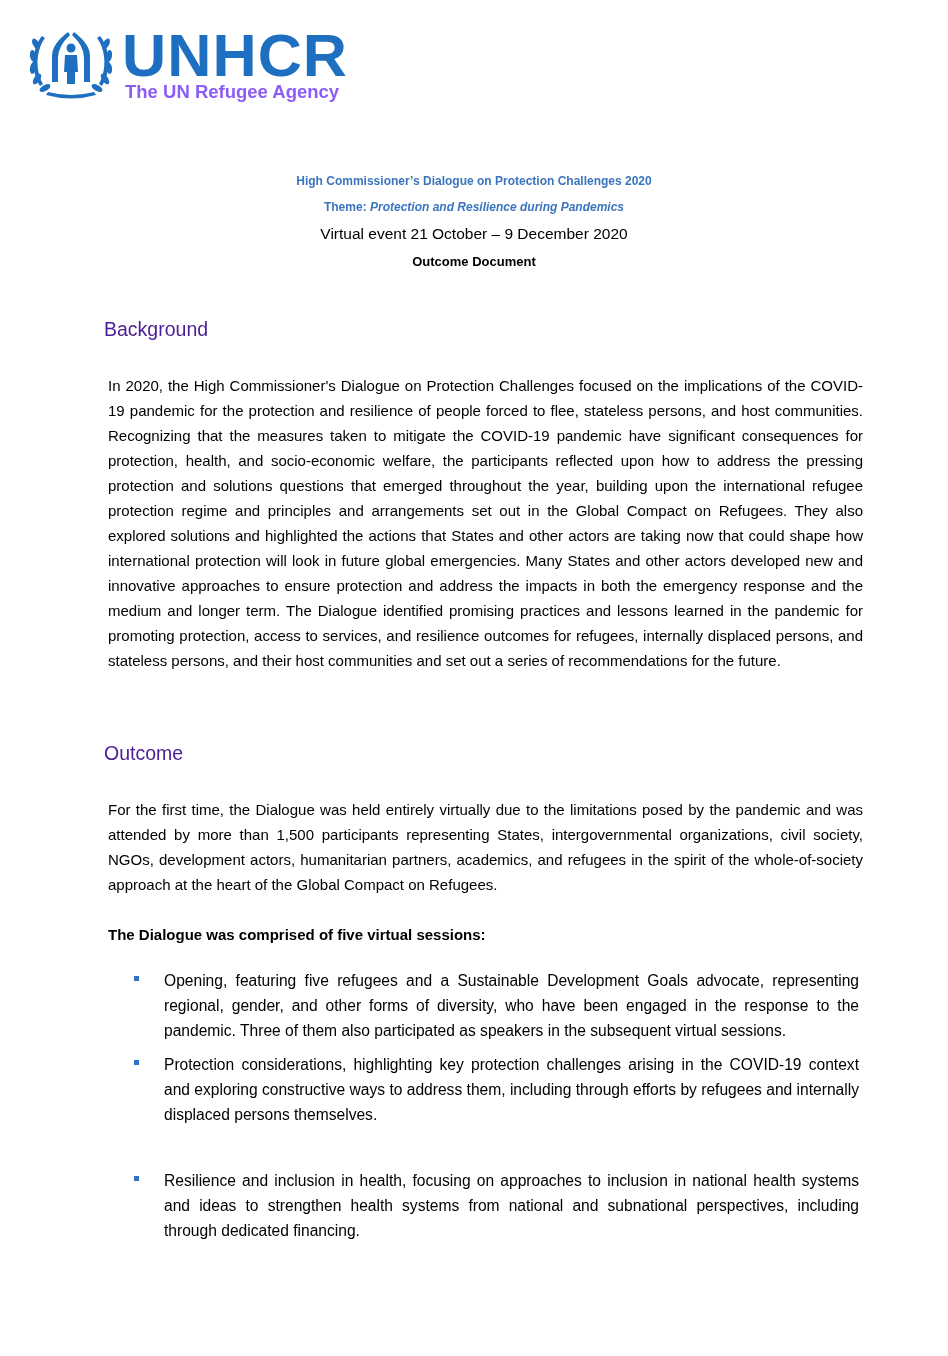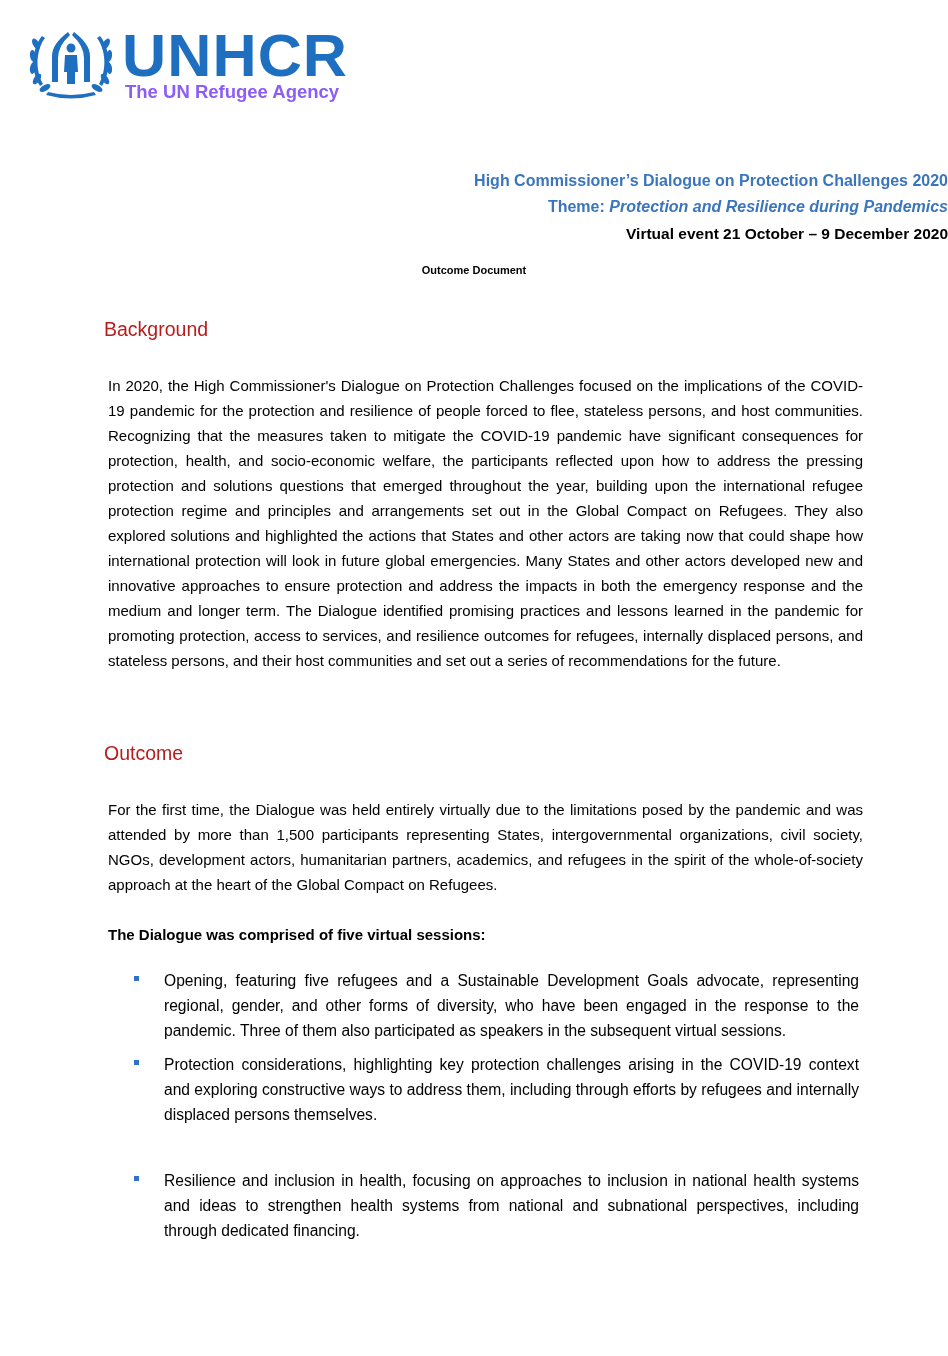--- a/index.html
+++ b/index.html
@@ -14,29 +14,29 @@
       font-family: "Liberation Sans", sans-serif; font-weight: bold;
       font-size: 60px; line-height: 60px; color: #1f6fc1; letter-spacing: 1px;
       transform: scaleX(1.02); transform-origin: left top;
     }
     .logo-sub {
       position: absolute; left: 97px; top: 55px;
       font-weight: bold; font-size: 18.5px; color: #8b5cf6; white-space: nowrap;
     }
     .title-block { position: absolute; left: 0; width: 948px; top: 168px; text-align: center; }
     .title1, .title2 {
-      color: #3a75bd; font-weight: bold; font-size: 16px; line-height: 26px; text-align: right;
+      color: #3a75bd; font-weight: bold; font-size: 12px; line-height: 26px;
     }
     .title2 em { font-style: italic; }
     .subtitle {
-      font-weight: bold; font-size: 15.5px; line-height: 24px; color: #000; margin-top: 2px; text-align: right;
+      font-weight: normal; font-size: 15.5px; line-height: 24px; color: #000; margin-top: 2px;
     }
-    .subtitle2 { font-weight: bold; font-size: 11px; line-height: 24px; margin-top: 12px; }
+    .subtitle2 { font-weight: bold; font-size: 13px; line-height: 24px; margin-top: 4px; }
     .heading {
-      position: absolute; left: 104px; font-size: 19.5px; color: #b91c1c; font-weight: normal;
+      position: absolute; left: 104px; font-size: 19.5px; color: #4c1d95; font-weight: normal;
     }
     .para {
       position: absolute; left: 104px; width: 755px;
       font-size: 15px; line-height: 25px; text-align: justify; margin: 4px;
     }
     .bullet-item { position: absolute; left: 104px; width: 755px; }
     .bullet-mark {
       position: absolute; left: 30px; top: 8px; width: 5px; height: 5px; background: #2f72c8;
     }
     .bullet-text {

